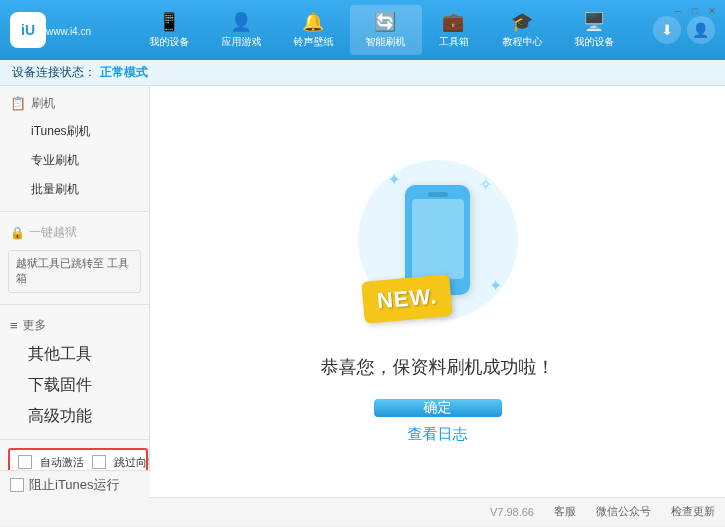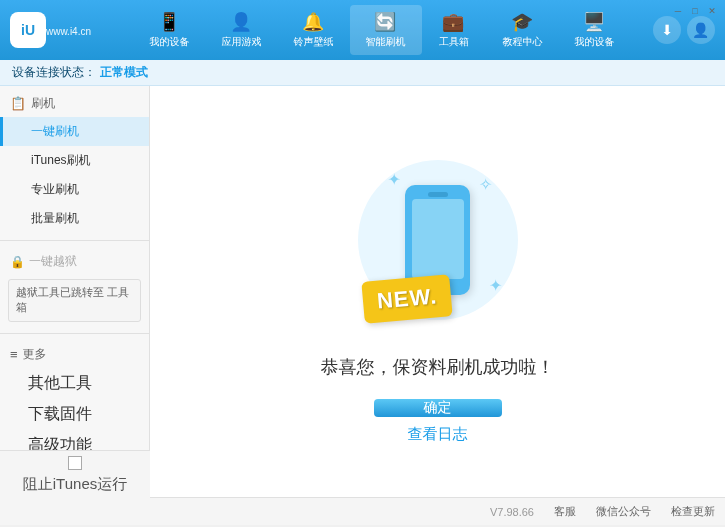--- a/index.html
+++ b/index.html
@@ -47,21 +47,21 @@
     .sidebar-bottom-item { padding: 5px 10px 5px 28px; cursor: pointer; color: #333; font-size: 16px; }
 
     
     .device-area { padding: 5px 10px 5px 8px; }
     .device-checkbox-row { display: flex; align-items: center; gap: 8px; padding: 5px 8px; border: 2px solid #e84040; border-radius: 3px; background: white; width: 140px; }
     .device-checkbox { width: 14px; height: 14px; border: 1px solid #aaa; background: white; display: flex; align-items: center; justify-content: center; flex-shrink: 0; }
     .device-checkbox-label { font-size: 11px; color: #333; white-space: nowrap; }
     .device-info { display: flex; align-items: center; gap: 6px; padding: 6px 8px; }
 
     
-    .prevent-itunes { background: #f5f5f5; border-top: 1px solid #e0e0e0; padding: 5px 10px; display: flex; align-items: center; gap: 5px; font-size: 15px; color: #555; flex-direction: column; }
+    .prevent-itunes { background: #f5f5f5; border-top: 1px solid #e0e0e0; padding: 5px 10px; display: flex; align-items: center; gap: 5px; font-size: 13px; color: #555; }
 
     
     .content { flex: 1; background: white; display: flex; flex-direction: column; align-items: center; justify-content: center; position: relative; }
     .content-illustration { width: 180px; height: 200px; position: relative; display: flex; align-items: center; justify-content: center; margin-bottom: 15px; }
     
     
     .phone-circle { width: 160px; height: 160px; background: #e8f7ff; border-radius: 50%; display: flex; align-items: center; justify-content: center; position: relative; }
     .phone-body { width: 65px; height: 110px; background: #4db8f0; border-radius: 10px; position: relative; display: flex; flex-direction: column; align-items: center; box-shadow: 2px 2px 8px rgba(0,0,0,0.15); }
     .phone-screen { width: 52px; height: 80px; background: #87d3f5; border-radius: 4px; margin-top: 14px; }
     .phone-notch { width: 20px; height: 5px; background: #3a9fd4; border-radius: 3px; position: absolute; top: 7px; }
@@ -145,23 +145,20 @@
   </div>
 
   <div class="main">
 
     <div class="sidebar">
       <div class="sidebar-section">
         <div class="sidebar-section-header">
           <span class="sidebar-section-header-icon">📋</span>
           <span>刷机</span>
         </div>
-        <div class="sidebar-item active">
-          <span>一键刷机</span>
-        </div>
         <div class="sidebar-item">
           <span>iTunes刷机</span>
         </div>
         <div class="sidebar-item">
           <span>专业刷机</span>
         </div>
         <div class="sidebar-item">
           <span>批量刷机</span>
         </div>
       </div>

